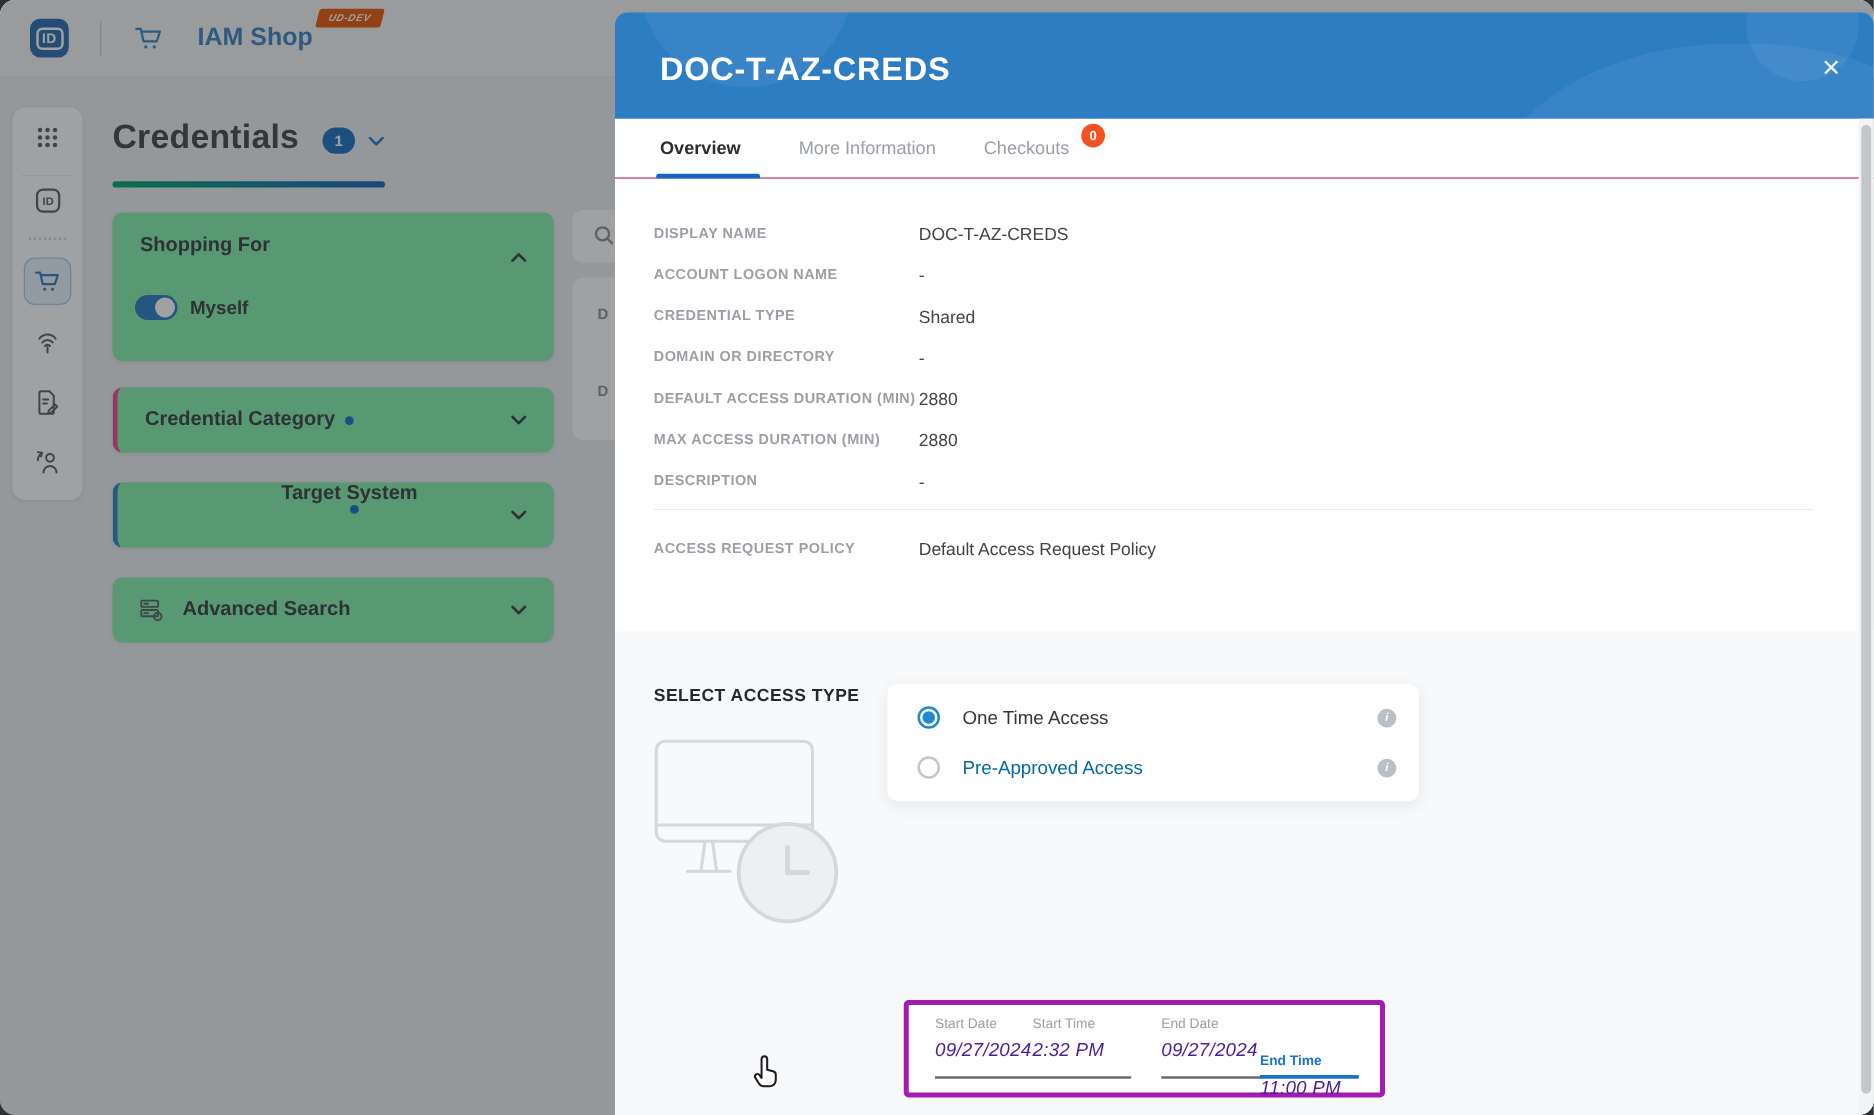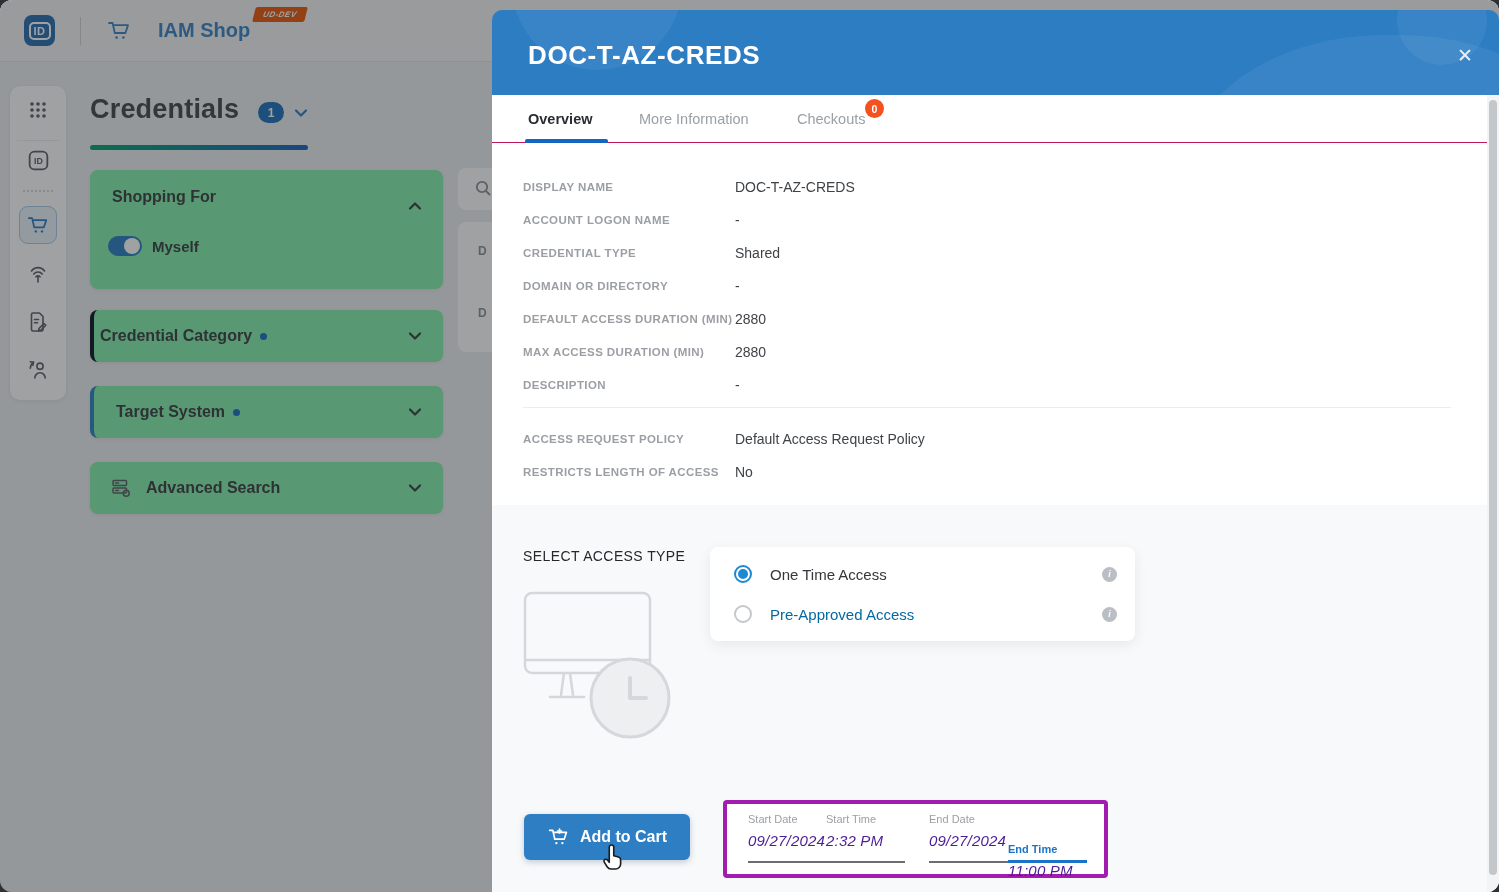--- a/index.html
+++ b/index.html
@@ -31,22 +31,22 @@
   .fcard { position:absolute; left:90px; width:353px; background:#86efac; border-radius:8px; box-shadow:0 1px 4px rgba(0,0,0,.07); }
   .fcard-title { font-size:16px; font-weight:bold; color:#3c4043; }
   .fcard-dot { display:inline-block; width:7px; height:7px; border-radius:50%; background:#1a73c8; margin-left:8px; vertical-align:middle; }
   .fcard-chevron { position:absolute; right:20px; top:50%; transform:translateY(-50%); color:#3c4043; }
   .card-shopping { top:170px; height:119px; }
   .card-shopping .fcard-title { position:absolute; left:22px; top:18px; }
   .card-shopping .fcard-chevron { top:28px; transform:none; }
   .toggle { position:absolute; left:18px; top:66px; width:34px; height:20px; border-radius:11px; background:#2e7ec3; }
   .toggle-knob { position:absolute; right:2px; top:2px; width:16px; height:16px; border-radius:50%; background:#fff; }
   .toggle-label { position:absolute; left:62px; top:68px; font-size:15px; font-weight:bold; color:#3c4043; }
-  .card-cc { top:310px; height:52px; border-left:4px solid #0f172a; display:flex; align-items:center; padding-left:6px; }
-  .card-ts { top:386px; height:52px; border-left:4px solid #2d83c5; display:flex; align-items:center; padding-left:22px; }
+  .card-cc { top:310px; height:52px; border-left:4px solid #ec4899; display:flex; align-items:center; padding-left:22px; }
+  .card-ts { top:386px; height:52px; border-left:4px solid #2d83c5; display:flex; align-items:center; padding-left:22px;flex-direction:column; }
   .card-as { top:462px; height:52px; display:flex; align-items:center; padding-left:20px; color:#5c6166; }
   .card-as .fcard-title { margin-left:14px; }
 
   .sliver-search { position:absolute; left:458px; top:168px; width:60px; height:42px; background:#fff; border-radius:8px; color:#8d9297; }
   .sliver-search svg { position:absolute; left:16px; top:11px; }
   .sliver-list { position:absolute; left:458px; top:222px; width:60px; height:130px; background:#fff; border-radius:8px; }
   .sliver-row { position:absolute; left:20px; font-size:12px; font-weight:bold; color:#8d9297; letter-spacing:.5px; }
 
   
   .overlay { position:absolute; inset:0; background:rgba(26,30,34,.42); z-index:2; }
@@ -59,33 +59,33 @@
   .b2 { width:420px; height:300px; left:690px; top:25px; border-radius:48%; }
   .b3 { width:90px; height:90px; left:905px; top:-35px; }
   .m-title { position:absolute; left:36px; top:30px; font-size:26px; font-weight:bold; color:#fff; letter-spacing:.6px; }
   .m-close { position:absolute; right:26px; top:36px; color:#e9f1f8; font-size:19px; line-height:1; cursor:pointer; font-weight:300; }
 
   .m-tabs { position:absolute; left:0; top:85px; width:100%; height:48px; background:#fff; border-bottom:1px solid #be185d; }
   .tab { position:absolute; top:0; height:48px; display:flex; align-items:center; font-size:14.5px; color:#9aa0a6; cursor:pointer; }
   .tab-overview { left:36px; color:#2a2d31; font-weight:bold; }
   .tab-underline { position:absolute; left:33px; bottom:-1px; width:83px; height:4px; background:#1566c0; border-radius:2px 2px 0 0; }
   .tab-more { left:147px; }
-  .tab-checkouts { left:305px; }
+  .tab-checkouts { left:295px; }
   .tab-badge { position:absolute; left:373px; top:4px; width:19px; height:19px; background:#f4511e; border-radius:50%; color:#fff; font-size:10.5px; font-weight:bold; display:flex; align-items:center; justify-content:center; }
 
   .m-body { position:absolute; left:0; top:133px; width:100%; height:749px; background:#fff; }
   .details { position:absolute; left:31px; top:27px; right:60px; }
   .drow { display:flex; align-items:center; height:33px; }
   .dlabel { width:212px; font-size:11.5px; font-weight:bold; color:#9b9fa4; letter-spacing:.4px; text-transform:uppercase; }
   .dvalue { font-size:14px; color:#3f4347; }
   .m-divider { position:absolute; left:31px; top:264px; right:48px; height:1px; background:#ededed; }
   .policy { position:absolute; left:31px; top:279px; right:60px; }
   .gray-zone { position:absolute; left:0; top:362px; width:100%; height:387px; background:#f8f9fa; }
 
-  .sat-heading { position:absolute; left:31px; top:405px; font-size:14px; font-weight:normal; color:#25282b; letter-spacing:.4px; }
+  .sat-heading { position:absolute; left:31px; top:405px; font-size:14px; font-weight:bold; color:#25282b; letter-spacing:.4px; }
   .radio-card { position:absolute; left:218px; top:404px; width:425px; height:94px; background:#fff; border-radius:8px; box-shadow:0 4px 14px rgba(0,0,0,.07); }
   .radio-row { position:absolute; left:24px; right:18px; height:20px; display:flex; align-items:center; }
   .rr1 { top:17px; } .rr2 { top:57px; }
   .radio { width:18px; height:18px; border-radius:50%; margin-right:18px; flex:none; }
   .radio.sel { border:2px solid #1e88d0; display:flex; align-items:center; justify-content:center; }
   .radio.sel::after { content:""; width:10px; height:10px; border-radius:50%; background:#1e88d0; }
   .radio.unsel { border:2px solid #c3c8cd; }
   .radio-label { font-size:15px; color:#33373b; }
   .rr2 .radio-label { color:#0369a1; }
   .info-icon { margin-left:auto; width:15px; height:15px; border-radius:50%; background:#b9bfc5; color:#fff; font-size:9px; font-weight:bold; display:flex; align-items:center; justify-content:center; font-style:italic; }
@@ -310,24 +310,20 @@
         </div>
       </div>
 
       <div class="m-divider"></div>
 
       <div class="policy">
         <div class="drow">
           <span class="dlabel">ACCESS REQUEST POLICY</span>
           <span class="dvalue">Default Access Request Policy</span>
         </div>
-        <div class="drow">
-          <span class="dlabel">RESTRICTS LENGTH OF ACCESS</span>
-          <span class="dvalue">No</span>
-        </div>
       </div>
 
       <div class="gray-zone"></div>
 
       <div class="sat-heading">SELECT ACCESS TYPE</div>
 
       <div class="radio-card">
         <div class="radio-row rr1">
           <span class="radio sel"></span>
           <span class="radio-label">One Time Access</span>
@@ -344,29 +340,20 @@
         <svg width="160" height="160" viewBox="0 0 160 160" fill="none">
           <rect x="5" y="8" width="125" height="80" rx="7" stroke="#d4d8db" stroke-width="2.5"></rect>
           <path d="M5 75 H130" stroke="#d4d8db" stroke-width="2.5"></path>
           <path d="M44 88 L41 110 M50 88 L53 110" stroke="#d4d8db" stroke-width="2.5" stroke-linecap="round"></path>
           <path d="M30 112 H64" stroke="#d4d8db" stroke-width="2.5" stroke-linecap="round"></path>
           <circle cx="110" cy="113" r="39" fill="#edeff1" stroke="#d4d8db" stroke-width="3"></circle>
           <path d="M110 93 V113 H126" stroke="#d4d8db" stroke-width="4" stroke-linecap="round" stroke-linejoin="round"></path>
         </svg>
       </div>
 
-      <button class="add-btn">
-        <svg width="23" height="22" viewBox="0 0 26 24" fill="none" stroke="#ffffff" stroke-width="1.9" stroke-linecap="round" stroke-linejoin="round">
-          <path d="M3 4.5 h3.6 l2.2 10 h10.6 l2.6-7.8 H7.6"></path>
-          <path d="M14.2 3 v4.4 M12 5.2 h4.4"></path>
-          <circle cx="10.6" cy="19" r="1.3" fill="#ffffff" stroke="none"></circle>
-          <circle cx="17.4" cy="19" r="1.3" fill="#ffffff" stroke="none"></circle>
-        </svg>
-        <span>Add to Cart</span>
-      </button>
 
       <div class="cursor-hand">
         <svg width="26" height="30" viewBox="0 0 20 24">
           <path d="M7.2 1.6 c1 0 1.8.8 1.8 1.8 v6.8 l3.8 1 c1 .3 1.7 1.2 1.7 2.2 v3.4 c0 2.2-1.8 4-4 4 h-3.6 c-1.3 0-2.5-.7-3.2-1.8 l-2.3-3.7 c-.6-1 .1-2.3 1.3-2.3 .6 0 1.2.3 1.5.8 l1.2 1.7 V3.4 c0-1 .8-1.8 1.8-1.8 z" fill="#ffffff" stroke="#1b1d1f" stroke-width="1.3" stroke-linejoin="round"></path>
         </svg>
       </div>
 
       <div class="schedule">
         <div class="sfield f-sd">
           <div class="slabel">Start Date</div>

